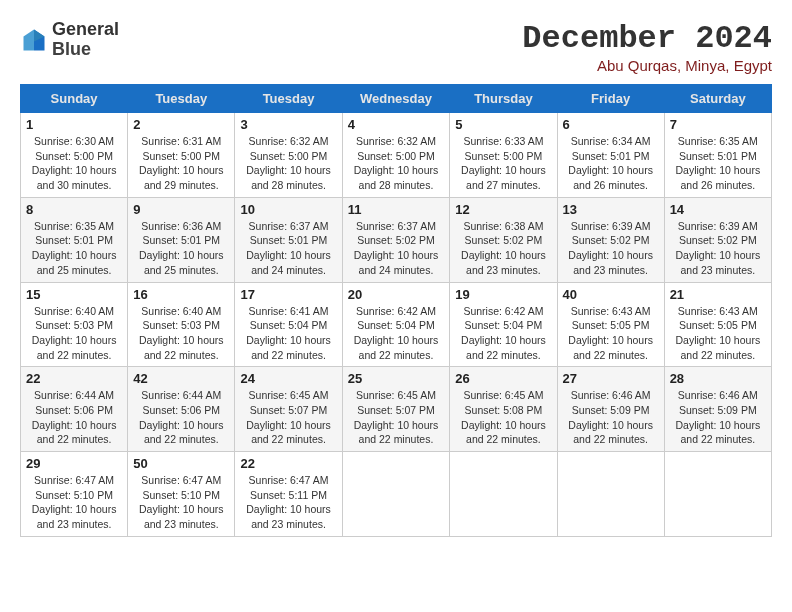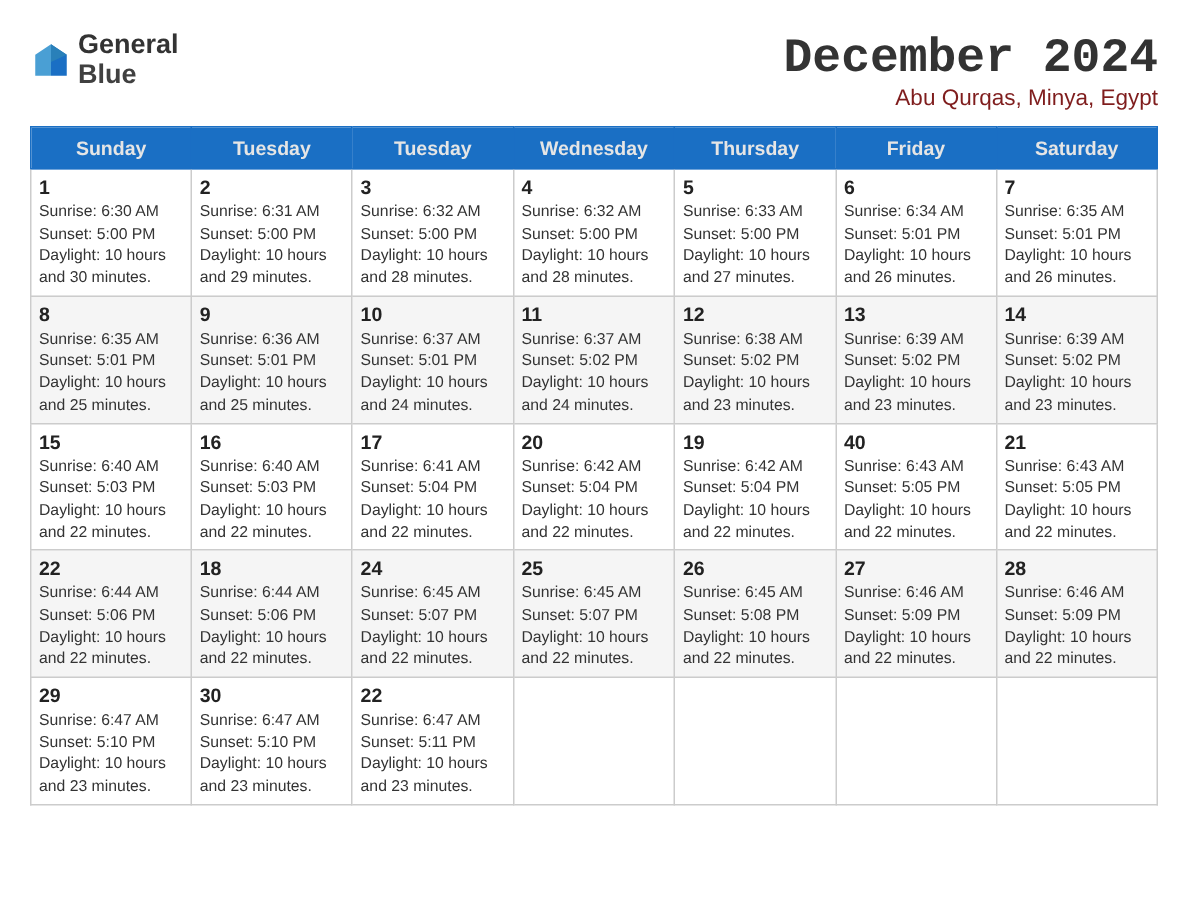--- a/index.html
+++ b/index.html
@@ -76,20 +76,21 @@
       font-size: 13px;
       font-weight: bold;
       color: #222;
       display: block;
       margin-bottom: 2px;
     }
     .day-info {
       color: #333;
       font-size: 10.5px;
       line-height: 1.4;
+      text-align: center;
     }
     .empty-cell {
       background: #fff !important;
     }
   </style>
 </head>
 <body>
 
 <div class="header-area">
   <div class="logo">
@@ -256,21 +257,21 @@
       </td>
       </tr>
       <tr>
         <td>
         <span class="day-num">22</span>
         <div class="day-info">
           Sunrise: 6:44 AM<br>Sunset: 5:06 PM<br>Daylight: 10 hours and 22 minutes.
         </div>
       </td>
         <td>
-        <span class="day-num">18</span>
+        <span class="day-num">42</span>
         <div class="day-info">
           Sunrise: 6:44 AM<br>Sunset: 5:06 PM<br>Daylight: 10 hours and 22 minutes.
         </div>
       </td>
         <td>
         <span class="day-num">24</span>
         <div class="day-info">
           Sunrise: 6:45 AM<br>Sunset: 5:07 PM<br>Daylight: 10 hours and 22 minutes.
         </div>
       </td>
@@ -300,21 +301,21 @@
       </td>
       </tr>
       <tr>
         <td>
         <span class="day-num">29</span>
         <div class="day-info">
           Sunrise: 6:47 AM<br>Sunset: 5:10 PM<br>Daylight: 10 hours and 23 minutes.
         </div>
       </td>
         <td>
-        <span class="day-num">30</span>
+        <span class="day-num">50</span>
         <div class="day-info">
           Sunrise: 6:47 AM<br>Sunset: 5:10 PM<br>Daylight: 10 hours and 23 minutes.
         </div>
       </td>
         <td>
         <span class="day-num">22</span>
         <div class="day-info">
           Sunrise: 6:47 AM<br>Sunset: 5:11 PM<br>Daylight: 10 hours and 23 minutes.
         </div>
       </td>

